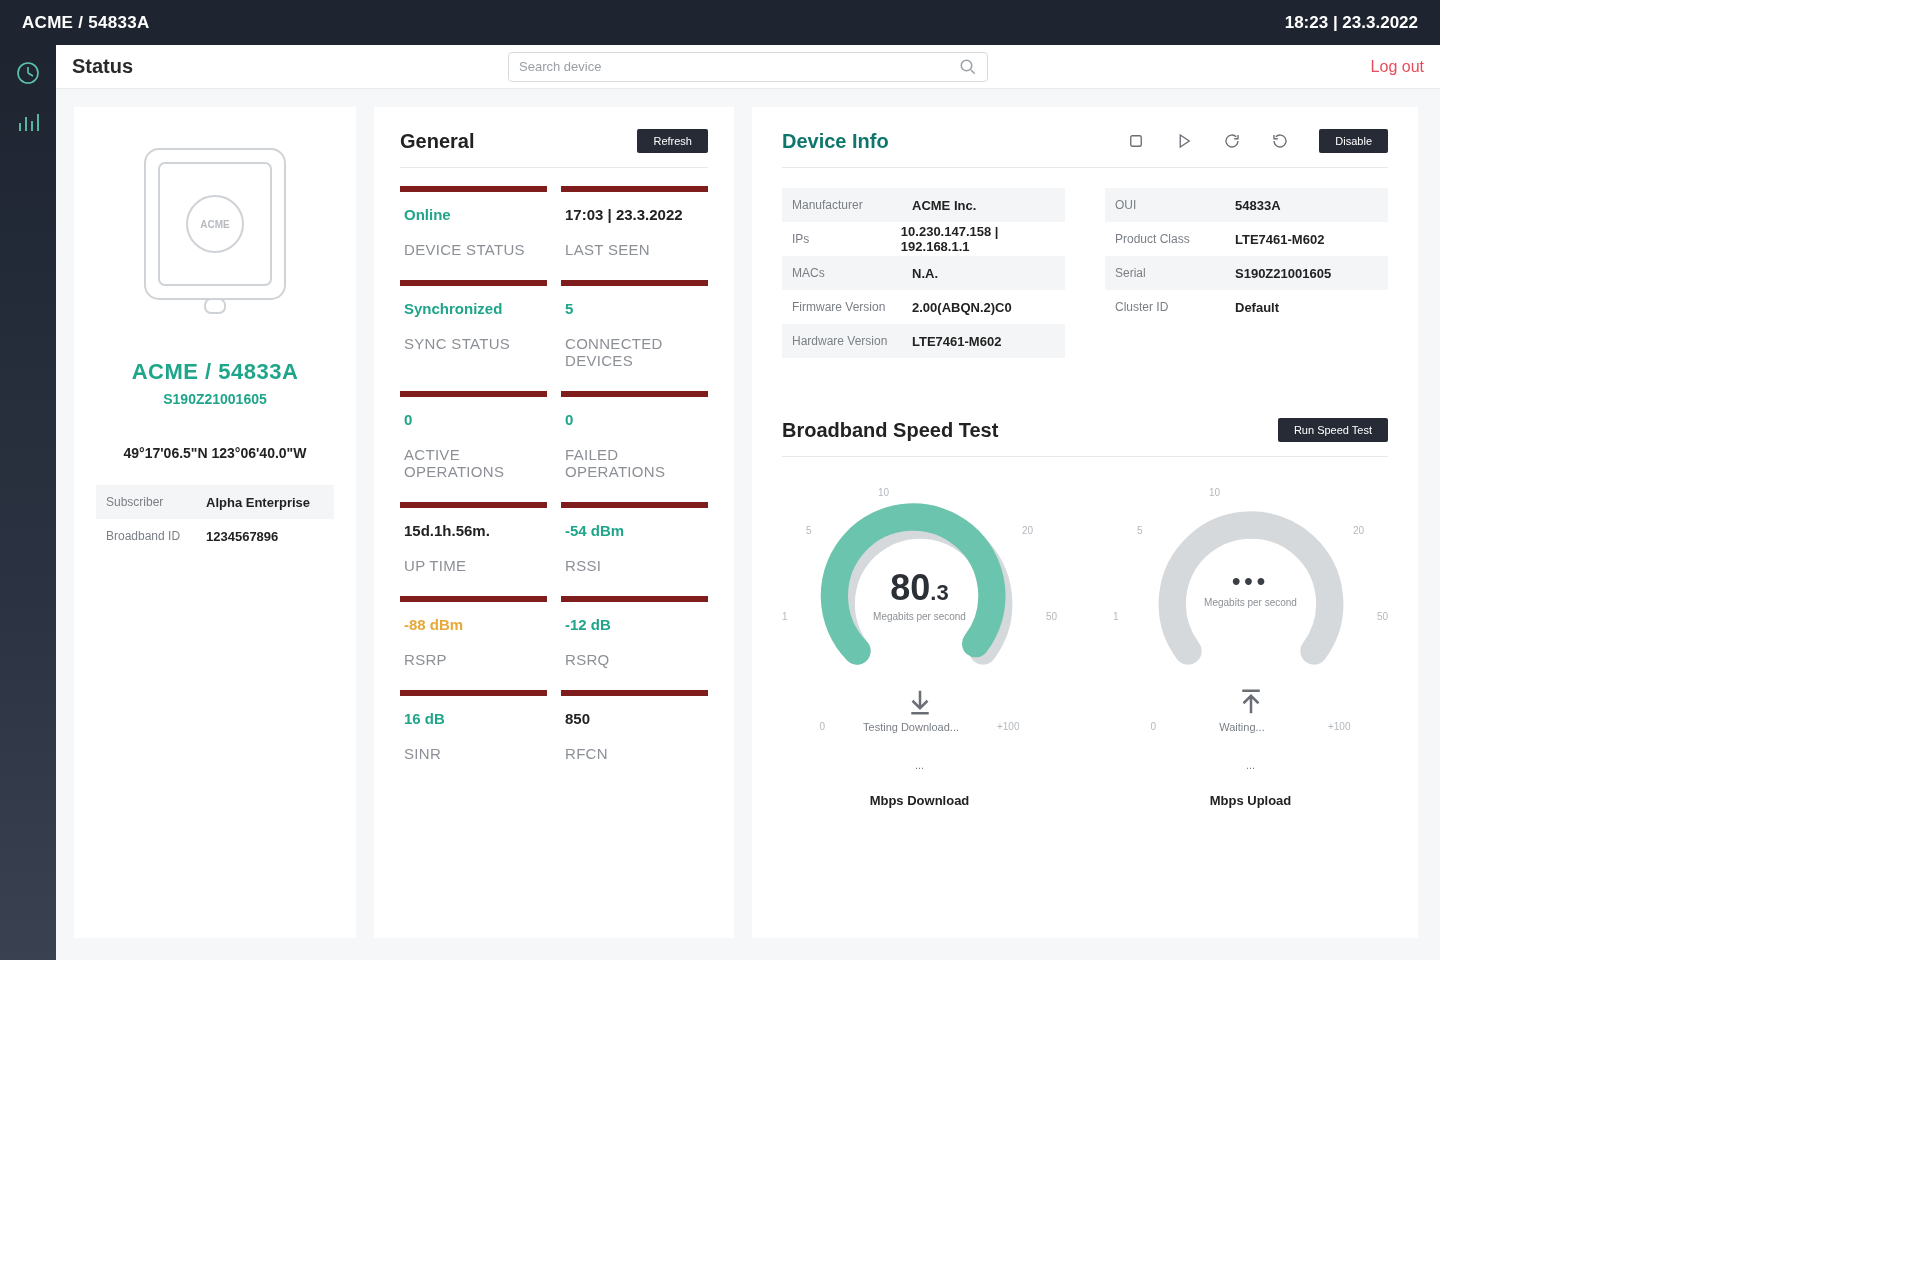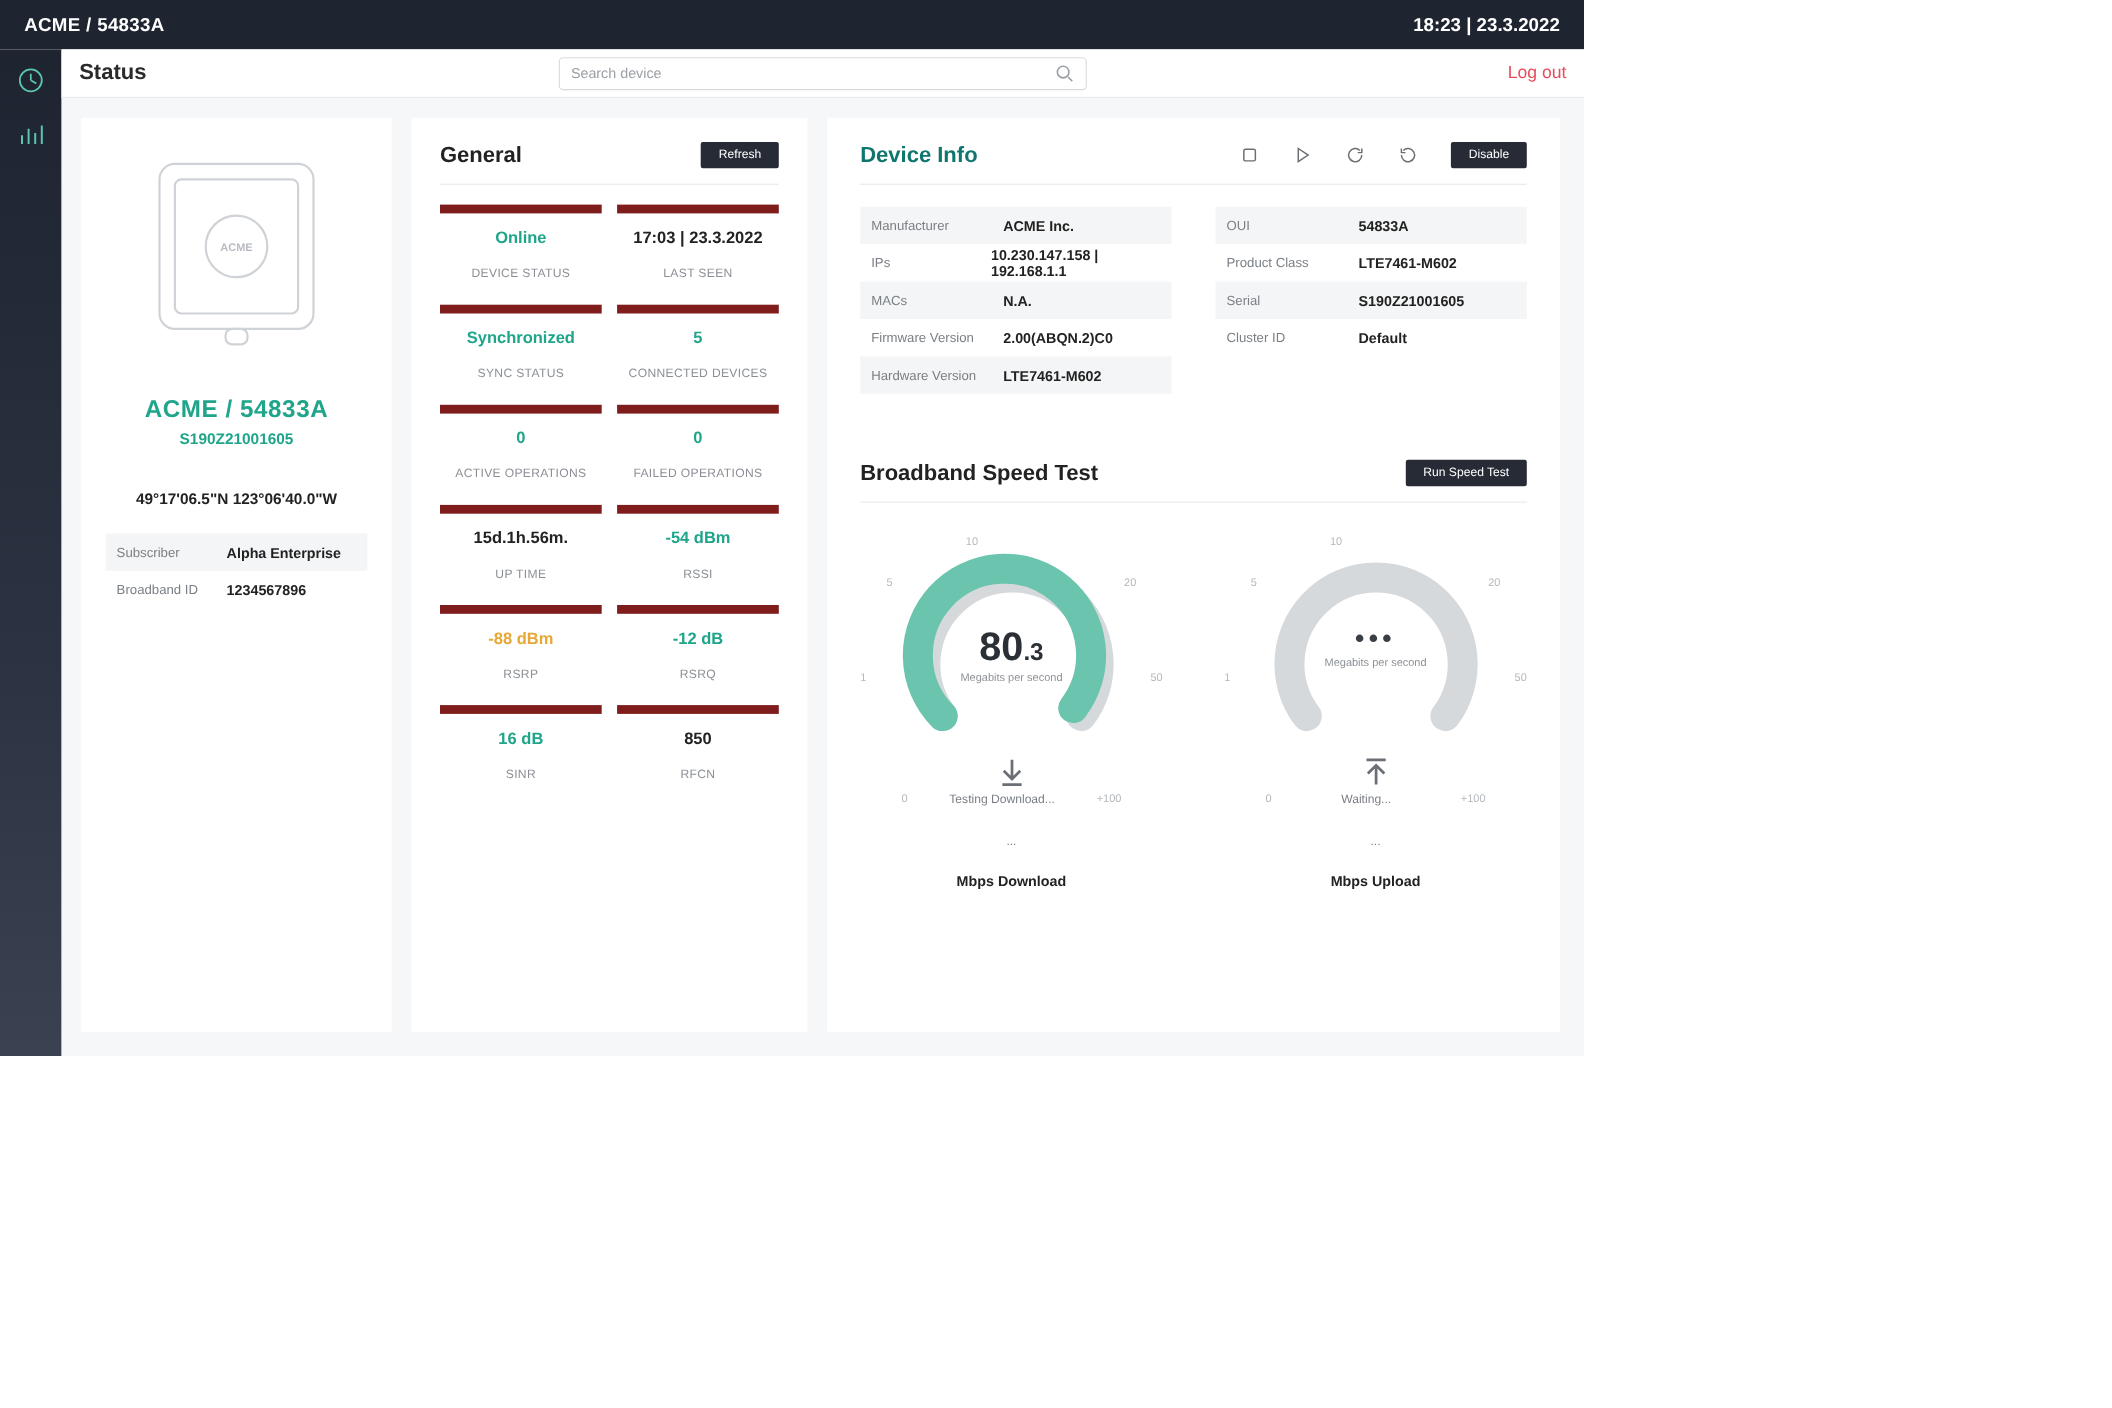--- a/index.html
+++ b/index.html
@@ -39,23 +39,23 @@
 .devtable .row:nth-child(odd){ background:#f4f5f6; }
 .devtable .lbl { width:100px; font-size:12px; color:#7a7f85; }
 .devtable .val { font-size:13px; font-weight:700; color:#222; }
 
 .sec-head { display:flex; align-items:center; justify-content:space-between; margin-bottom:14px; }
 .sec-head h2 { font-size:20px; font-weight:800; color:#222; }
 .btn-dark { background:#262b36; color:#fff; border:none; padding:6px 16px; font-size:11px; border-radius:2px; cursor:pointer; }
 .rule { border:none; border-top:1px solid #e6e8ea; margin-bottom:18px; }
 
 .tile-grid { display:grid; grid-template-columns:1fr 1fr; gap:14px 14px; }
-.tile { border-top:8px solid #7f1d1d; padding:14px 4px 8px;text-align:center; }
+.tile { border-top:6px solid #7f1d1d; padding:14px 4px 8px; }
 .tile .big { font-size:15px; font-weight:700; }
-.tile .cap { font-size:11px; color:#8c9096; letter-spacing:.3px; margin-top:18px; }
+.tile .cap { font-size:15px; color:#8c9096; letter-spacing:.3px; margin-top:18px; }
 .c-green { color:#1ea58a; }
 .c-amber { color:#e7a836; }
 .c-black { color:#222; }
 
 .right-top { display:flex; align-items:center; justify-content:space-between; }
 .right-top .icons { display:flex; align-items:center; gap:30px; }
 .right-top .icons .ic { width:18px; height:18px; color:#6b6f75; cursor:pointer; }
 .info-grid { display:flex; gap:40px; margin-top:20px; }
 .info-col { flex:1; }
 .info-col .irow { display:flex; height:34px; align-items:center; padding:0 10px; }

